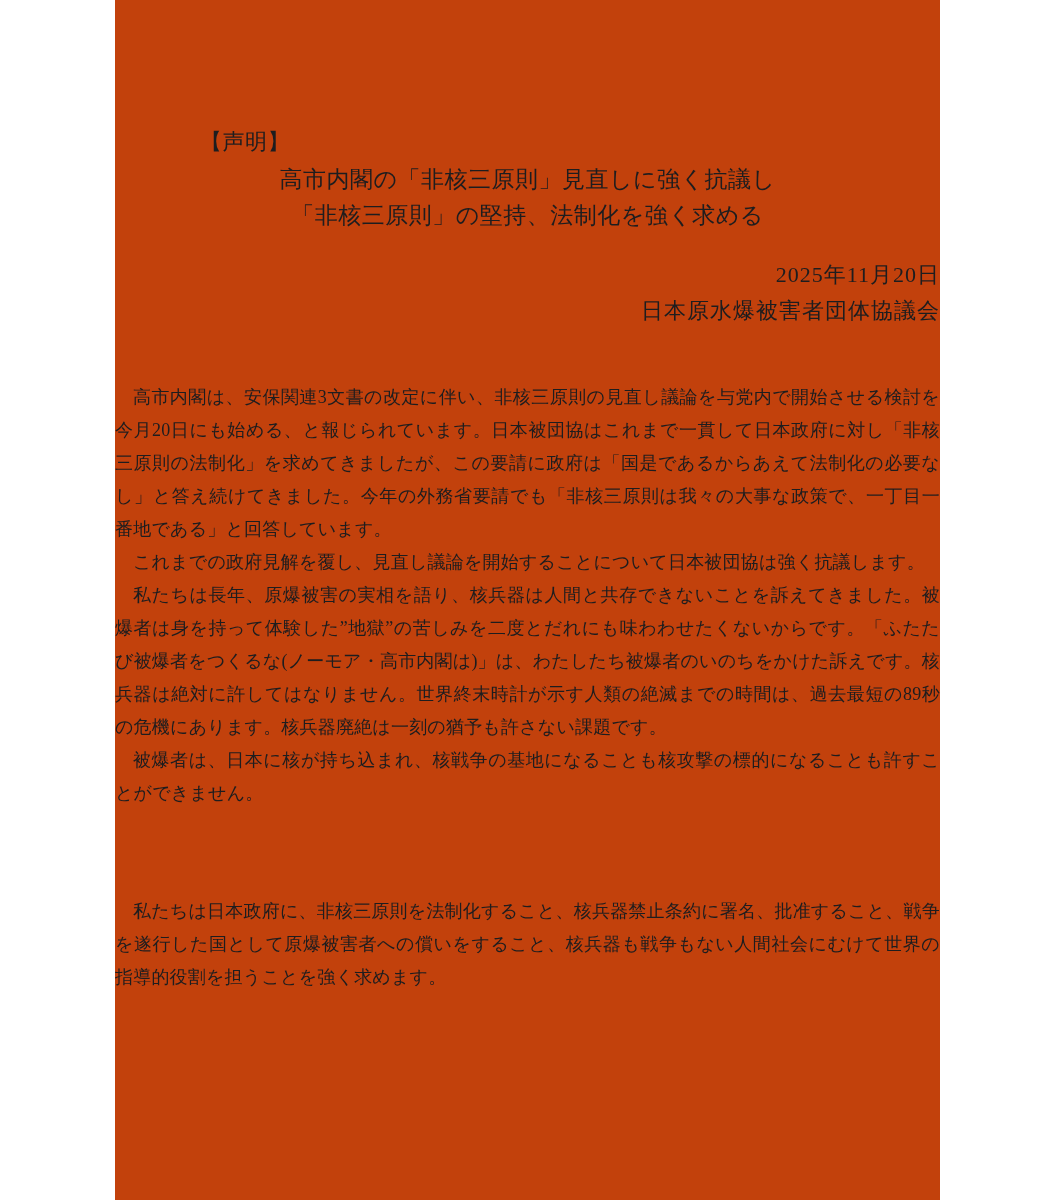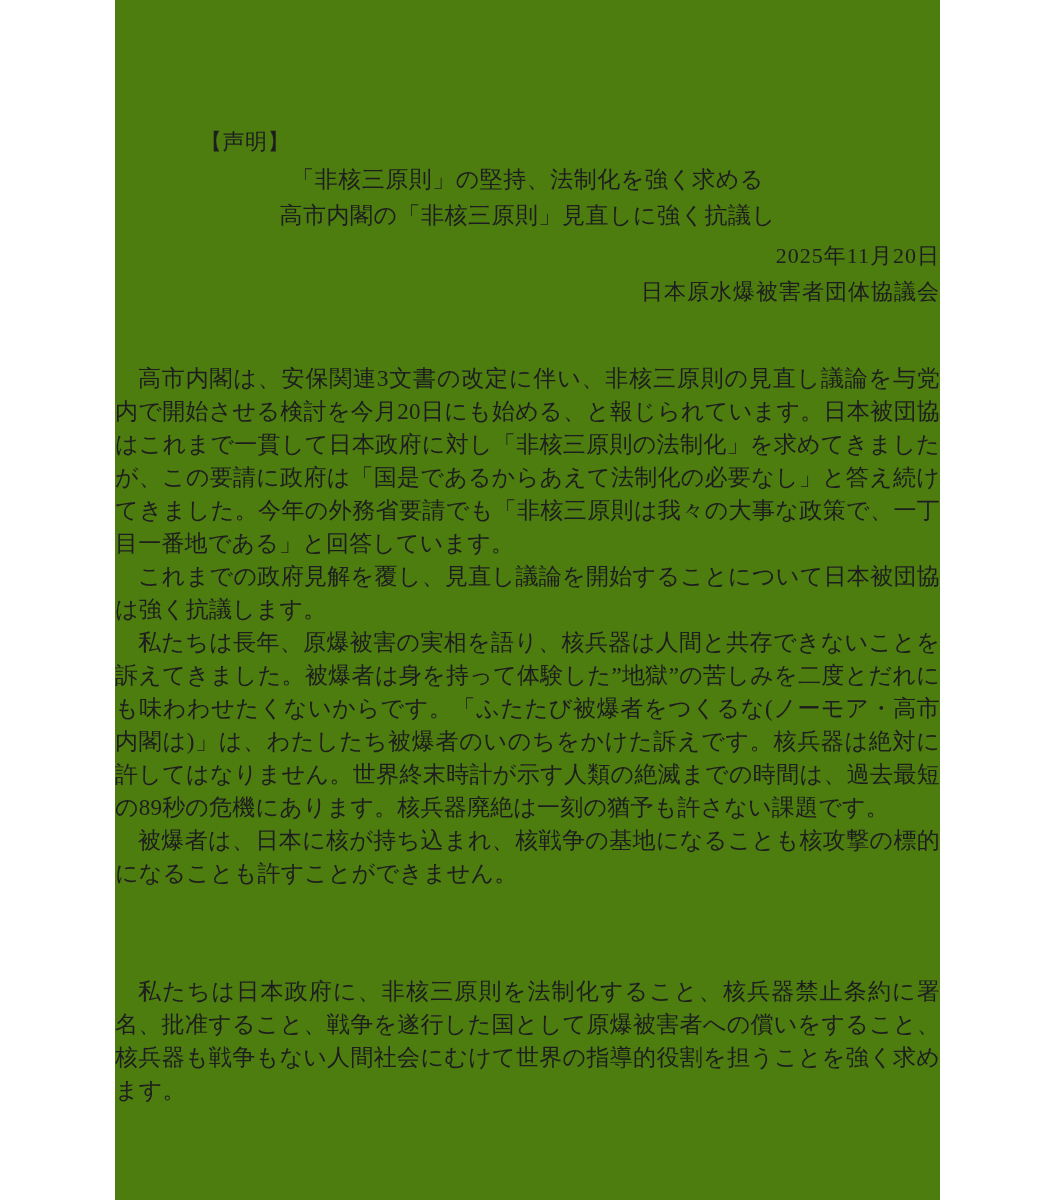--- a/index.html
+++ b/index.html
@@ -13,73 +13,73 @@
     position: relative;
     overflow: hidden;
     color: #1d1d1f;
   }
   .page {
     position: absolute;
     left: 115px;
     top: 0;
     width: 825px;
     height: 1200px;
-    background: #4d7c0f;
+    background: #c2410c;
   }
   .doc-label {
     margin-top: 126px;
     padding-left: 85px;
     font-family: "Liberation Sans", "DejaVu Sans", sans-serif;
     font-size: 22px;
     line-height: 31px;
     letter-spacing: 0.5px;
   }
   .doc-title {
     margin-top: 4px;
     text-align: center;
     font-family: "Liberation Sans", "DejaVu Sans", sans-serif;
     font-size: 23px;
     line-height: 36px;
     font-weight: normal;
     letter-spacing: 0.5px;
   }
   .doc-meta {
-    margin-top: 5px;
+    margin-top: 24px;
     text-align: right;
     font-family: "Liberation Serif", "DejaVu Serif", serif;
     font-size: 22px;
     line-height: 36px;
     letter-spacing: 1px;
   }
   .doc-body {
     margin-top: 52px;
     font-family: "Liberation Serif", "DejaVu Serif", serif;
-    font-size: 23px;
+    font-size: 18px;
     line-height: 33px;
     text-align: justify;
     letter-spacing: 0.2px;
   }
   .doc-body p {
     margin: 0;
     text-indent: 1em;
   }
   .doc-body p.closing {
     margin-top: 85px;
   }
 </style>
 </head>
 <body>
 
 <div class="page">
 
   <div class="doc-label">【声明】</div>
 
   <div class="doc-title">
+    <div>高市内閣の「非核三原則」見直しに強く抗議し</div>
     <div>「非核三原則」の堅持、法制化を強く求める</div>
-    <div>高市内閣の「非核三原則」見直しに強く抗議し</div>
   </div>
 
   <div class="doc-meta">
     <div>2025年11月20日</div>
     <div>日本原水爆被害者団体協議会</div>
   </div>
 
   <div class="doc-body">
     <p>高市内閣は、安保関連3文書の改定に伴い、非核三原則の見直し議論を与党内で開始させる検討を今月20日にも始める、と報じられています。日本被団協はこれまで一貫して日本政府に対し「非核三原則の法制化」を求めてきましたが、この要請に政府は「国是であるからあえて法制化の必要なし」と答え続けてきました。今年の外務省要請でも「非核三原則は我々の大事な政策で、一丁目一番地である」と回答しています。</p>
     <p>これまでの政府見解を覆し、見直し議論を開始することについて日本被団協は強く抗議します。</p>

